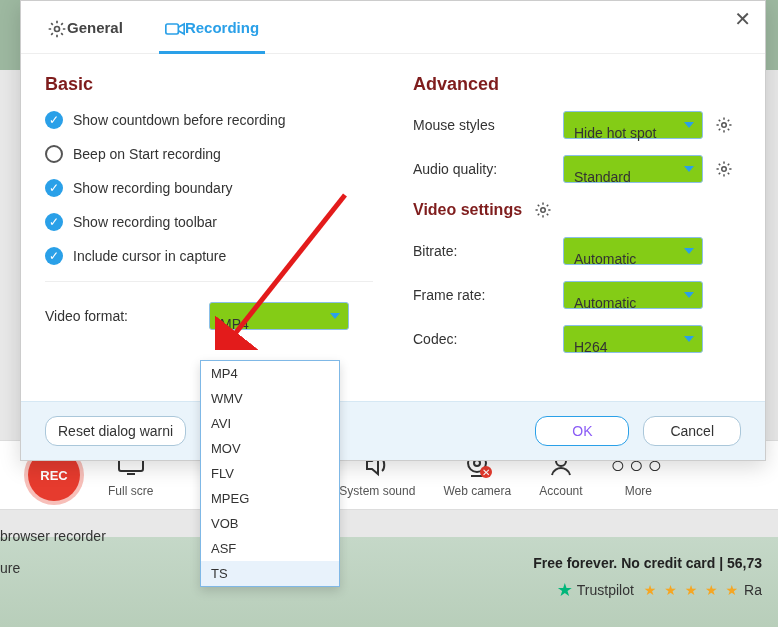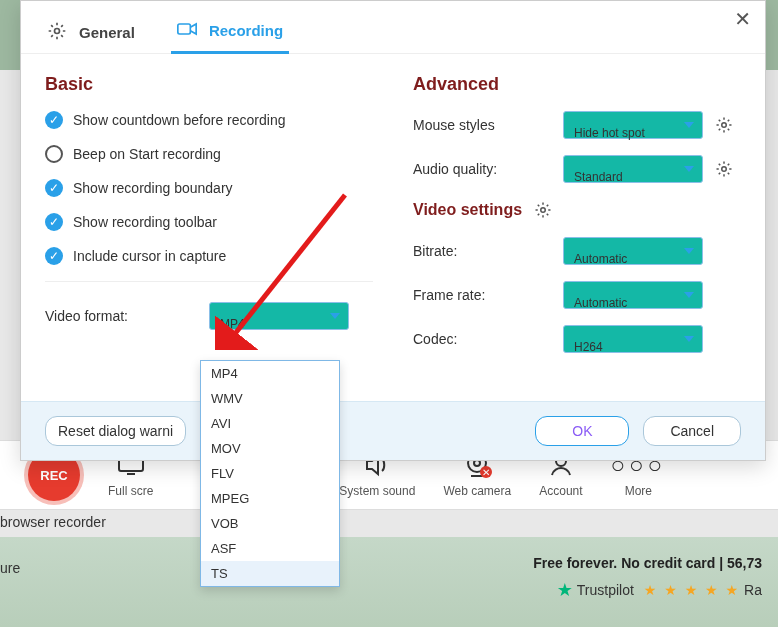--- a/index.html
+++ b/index.html
@@ -26,21 +26,21 @@
     font-size: 20px; color: #555; cursor: pointer;
     line-height: 1;
   }
 
   .tabs {
     display: flex; gap: 30px;
     padding: 10px 20px 0 20px;
     border-bottom: 1px solid #eee;
   }
   .tab {
-    display: flex; align-items: flex-end; gap: 12px;
+    display: flex; align-items: flex-start; gap: 0;
     font-size: 15px; font-weight: 600;
     padding: 8px 6px 12px 6px;
     color: #444; cursor: pointer;
   }
   .tab.active { color: #2aa0e8; border-bottom: 3px solid #2aa0e8; margin-bottom: -1px; }
   .tab .icon { width: 20px; height: 20px; display: inline-flex; align-items: center; justify-content: center; }
 
   .body {
     display: flex; gap: 40px;
     padding: 20px 24px 0 24px;
@@ -56,21 +56,21 @@
     display: inline-flex; align-items: center; justify-content: center;
     font-size: 12px; color: #fff; flex-shrink: 0;
   }
   .check { background: #2aa0e8; }
   .radio { background: #fff; border: 2px solid #555; }
 
   
   .dropdown {
     border: 1px solid #8bbfe8; border-radius: 3px;
     height: 28px; padding: 16px 26px 0 10px;
-    font-size: 12px; color: #333; background: #14b8a6;
+    font-size: 14px; color: #333; background: #84cc16;
     display: inline-flex; align-items: center; position: relative;
     min-width: 140px; cursor: pointer;
   }
   .dropdown .caret {
     position: absolute; right: 8px; top: 50%; transform: translateY(-50%);
     width: 0; height: 0; border-left: 5px solid transparent; border-right: 5px solid transparent;
     border-top: 6px solid #2aa0e8;
   }
   .gear-btn {
     width: 22px; height: 22px; display: inline-flex; align-items: center; justify-content: center;
@@ -189,21 +189,21 @@
         </svg>
     </span>
     <span>Account</span>
   </div>
   <div class="tool-item">
     <span class="glyph more-dots">○○○</span>
     <span>More</span>
   </div>
 </div>
 
-<div class="bg-text" style="left:0;top:514px">browser recorder</div>
+<div class="bg-text" style="left:0;top:528px">browser recorder</div>
 <div class="bg-text" style="left:0;top:560px">ure</div>
 <div class="marketing">
   <span></span>
   <div style="text-align:right">
     <div style="font-weight:700;color:#222">Free forever. No credit card | 56,73</div>
     <div class="trust" style="margin-top:8px;justify-content:flex-end">
       <span class="truststar">★</span>
       <span>Trustpilot</span>
       <span class="stars">&nbsp;★&nbsp;★&nbsp;★&nbsp;★&nbsp;★</span>
       <span>Ra</span>

